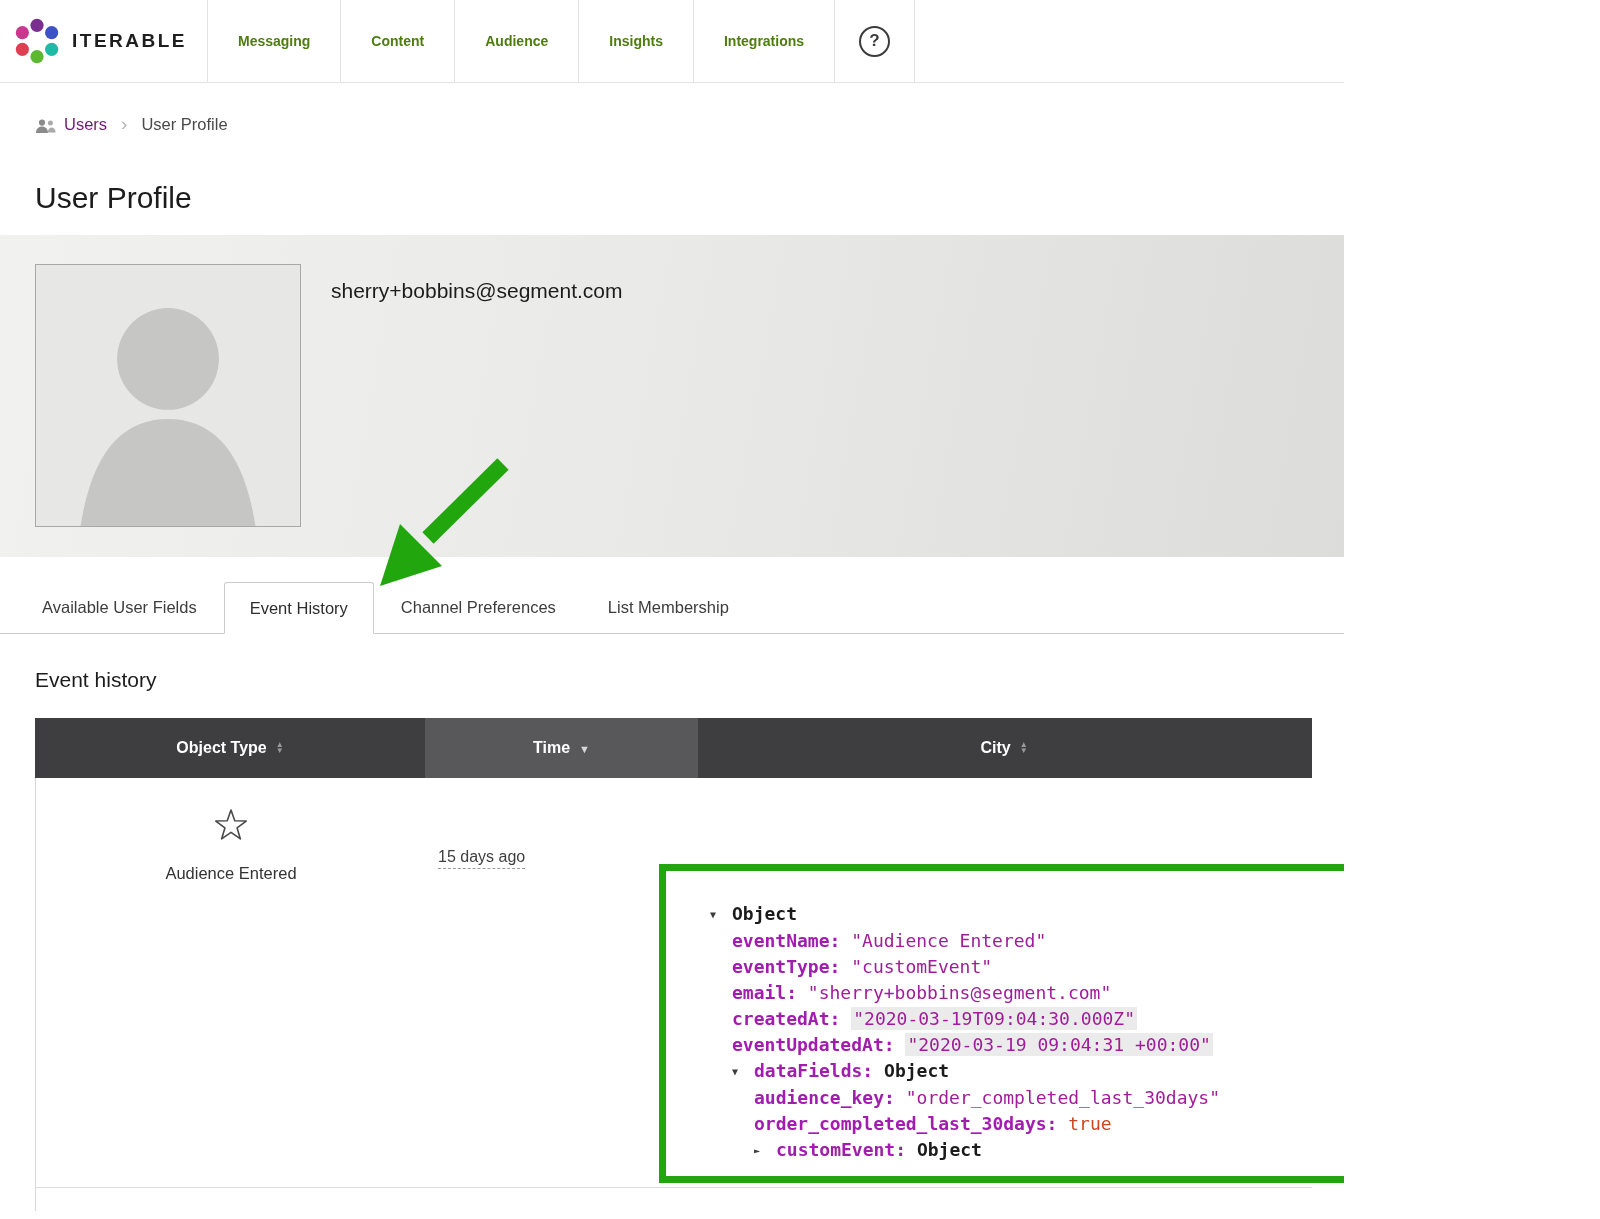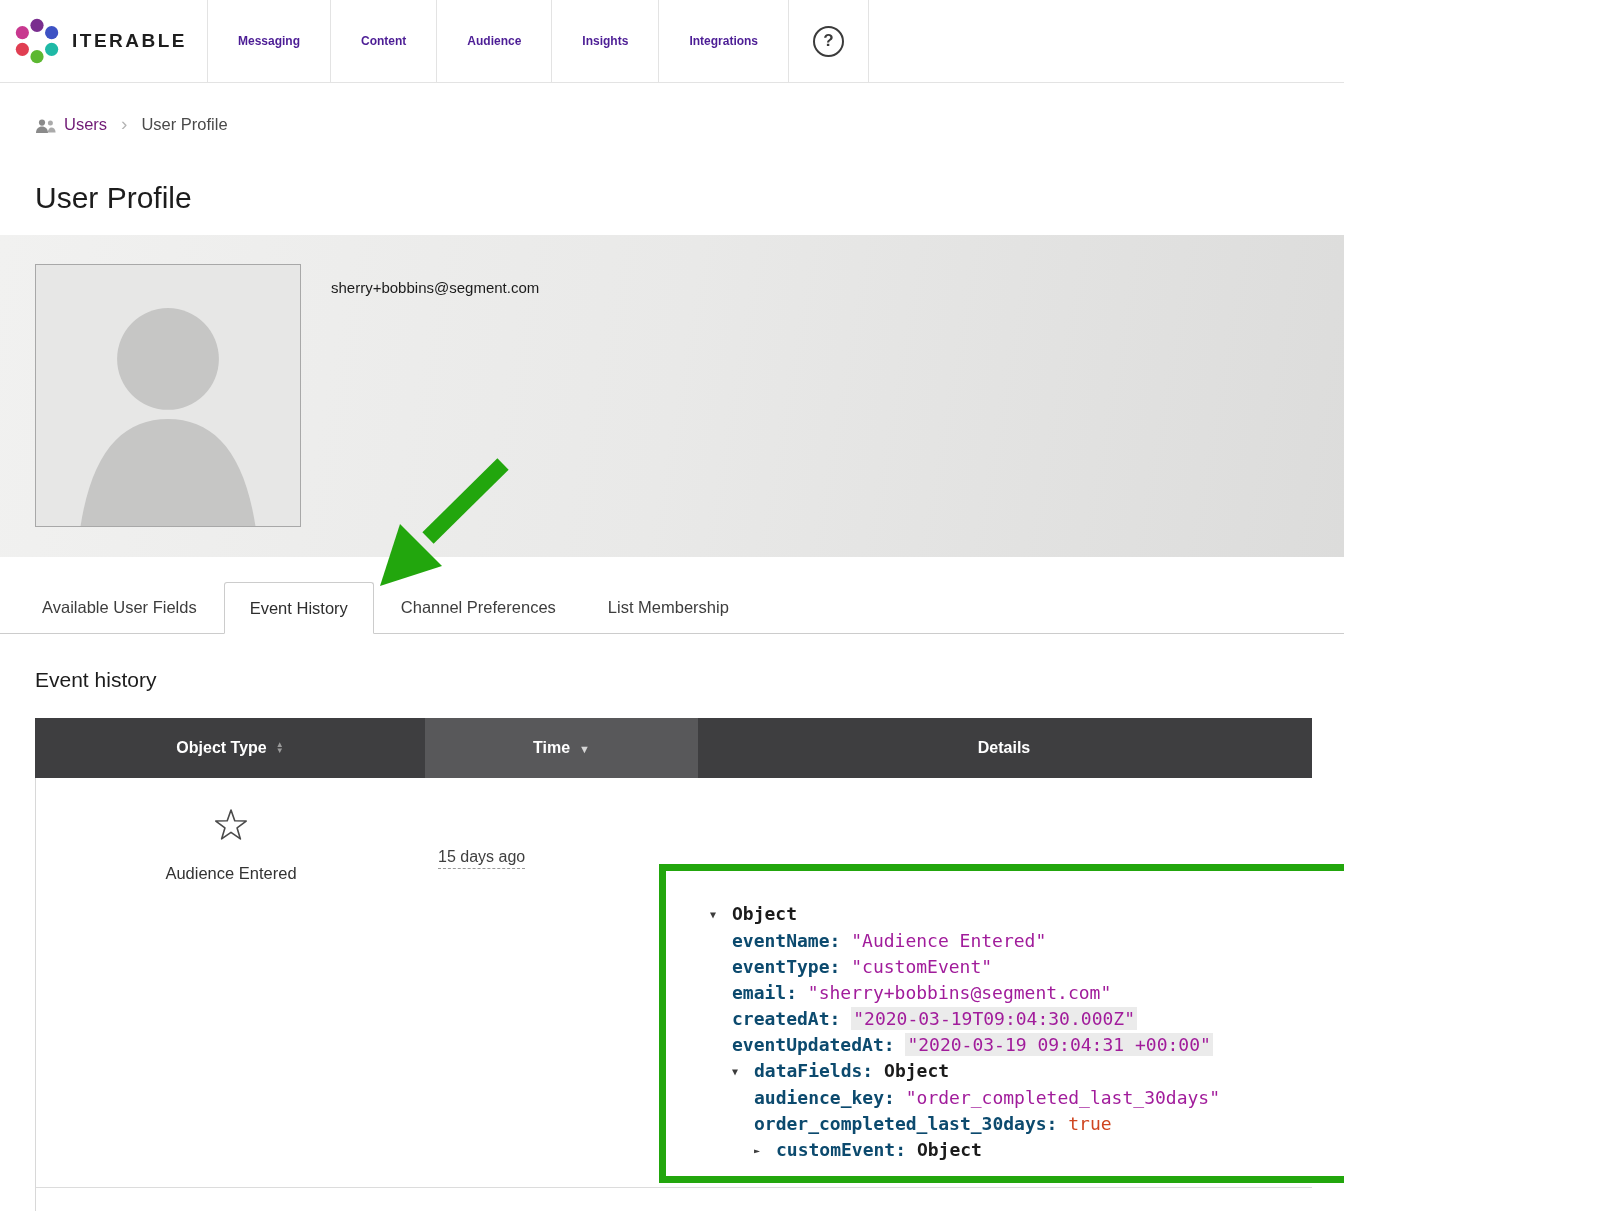--- a/index.html
+++ b/index.html
@@ -4,38 +4,38 @@
 <style>
   * { margin:0; padding:0; box-sizing:border-box; }
   html,body { background:#fff; }
   body { font-family:"Liberation Sans", sans-serif; color:#2f2f2f; }
   .page { position:relative; width:1344px; height:1219px; background:#fff; overflow:hidden; }
 
   
   .topnav { display:flex; align-items:stretch; height:83px; border-bottom:1px solid #e3e3e3; background:#fff; }
   .brand { width:208px; display:flex; align-items:center; padding-left:14px; gap:12px; border-right:1px solid #e3e3e3; cursor:pointer; }
   .brand-text { font-size:19px; font-weight:bold; letter-spacing:2.5px; color:#1e1e1e; }
-  .nav-item { display:flex; align-items:center; padding:0 30px; border-right:1px solid #e3e3e3; font-size:12px; font-weight:bold; color:#4c1d95; cursor:pointer; }
+  .nav-item { display:flex; align-items:center; padding:0 30px; border-right:1px solid #e3e3e3; font-size:14px; font-weight:bold; color:#4d7c0f; cursor:pointer; }
   .nav-help { width:80px; display:flex; align-items:center; justify-content:center; border-right:1px solid #e3e3e3; cursor:pointer; }
   .help-circle { width:31px; height:31px; border:2.5px solid #3b3b3b; border-radius:50%; display:flex; align-items:center; justify-content:center; font-size:17px; font-weight:bold; color:#3b3b3b; }
 
   
   .breadcrumb { display:flex; align-items:center; gap:14px; margin:30px 0 0 35px; font-size:16.5px; }
   .bc-users { display:flex; align-items:flex-end; gap:8px; color:#701a75; cursor:pointer; }
   .bc-sep { color:#b5b5b5; font-size:19px; }
   .bc-current { color:#4a4a4a; }
 
   
   .page-title { margin:46px 0 0 35px; font-size:30px; font-weight:500; color:#1c1c1c; }
 
   
   .profile-band { margin-top:20px; height:322px; background:linear-gradient(100deg,#f1f1f0 0%,#e9e9e8 50%,#dcdcdb 100%); display:flex; align-items:flex-start; }
   .avatar { margin:29px 0 0 35px; width:266px; height:263px; background:#e7e7e6; border:1px solid #a8a8a8; overflow:hidden; flex:none; }
   .avatar svg { display:block; width:100%; height:100%; }
-  .email { margin:44px 16px 0 30px; font-size:15px; color:#1c1c1c; }
+  .email { margin:44px 16px 0 30px; font-size:21px; color:#1c1c1c; }
 
   
   .tabs { display:flex; align-items:flex-end; margin-top:24px; padding-left:17px; border-bottom:1px solid #ccc; height:53px; }
   .tab { display:flex; align-items:center; height:52px; padding:0 25px; margin-right:2px; font-size:16.5px; color:#3d3d3d; cursor:pointer; white-space:nowrap; }
   .tab-active { background:#fff; border:1px solid #ccc; border-bottom:1px solid #fff; margin-bottom:-1px; border-radius:3px 3px 0 0; color:#2e2e2e; }
 
   
   .section-heading { margin:34px 0 26px 35px; font-size:21px; font-weight:500; color:#1c1c1c; }
 
   
@@ -53,21 +53,21 @@
   .star-svg { cursor:pointer; }
   .et-label { font-size:16.5px; color:#333; }
   .time-cell { padding-top:70px; padding-left:12px; }
   .time-text { font-size:16px; color:#3f3f3f; border-bottom:1px dashed #9a9a9a; padding-bottom:3px; cursor:pointer; }
   .city-cell,.state-cell { padding-top:50px; text-align:center; color:#555; font-size:15px; }
   .details-cell { padding-top:86px; overflow:visible; }
 
   .json-box { margin-left:-40px; width:730px; border:7px solid var(--annotation-green,#22a60d); background:#fff; padding:30px 18px 12px 44px; }
   .json-line { font-family:"DejaVu Sans Mono", monospace; font-size:18px; line-height:26px; color:#1b1b1b; white-space:pre; padding-left:calc(var(--i) * 22px); }
   .json-line .arrow { display:inline-block; width:22px; font-size:10px; vertical-align:2px; color:#3c3c3c; cursor:pointer; }
-  .json-key { font-weight:bold; color:#0c4a6e; }
+  .json-key { font-weight:bold; color:#a21caf; }
   .json-val-object { font-weight:bold; color:#1b1b1b; }
   .json-val-string { color:var(--json-string,#a11c9b); }
   .json-val-string-highlight { color:var(--json-string,#a11c9b); background:var(--highlight-bg,#ebebeb); padding:1px 2px; }
   .json-val-bool { color:var(--json-bool,#cf4520); }
 
   
   .arrow-overlay { position:absolute; left:0; top:0; width:1600px; height:1219px; pointer-events:none; z-index:50; }
   .arrow-shaft { stroke:var(--annotation-green,#22a60d); stroke-width:16; fill:none; }
   .arrow-head { fill:var(--annotation-green,#22a60d); }
 </style>
@@ -140,23 +140,20 @@
         <div class="hcell">
           <span>Object Type</span>
           <span class="sort-both">
             <span>▲</span>
             <span>▼</span>
           </span>
         </div>
         <div class="hcell hcell-sorted">
           <span>Time</span>
           <span class="sort-desc">▼</span>
-        </div>
-        <div class="hcell">
-          <span>Details</span>
         </div>
         <div class="hcell">
           <span>City</span>
           <span class="sort-both">
             <span>▲</span>
             <span>▼</span>
           </span>
         </div>
         <div class="hcell">
           <span>State</span>

